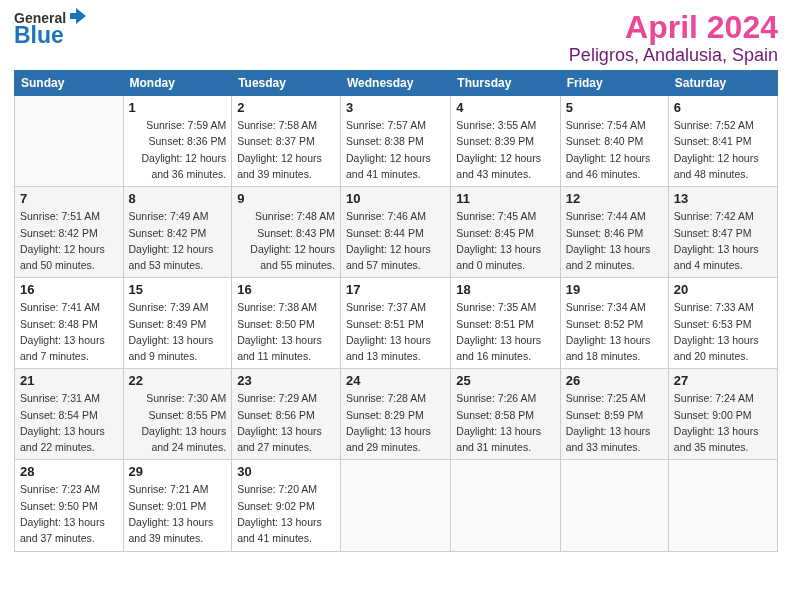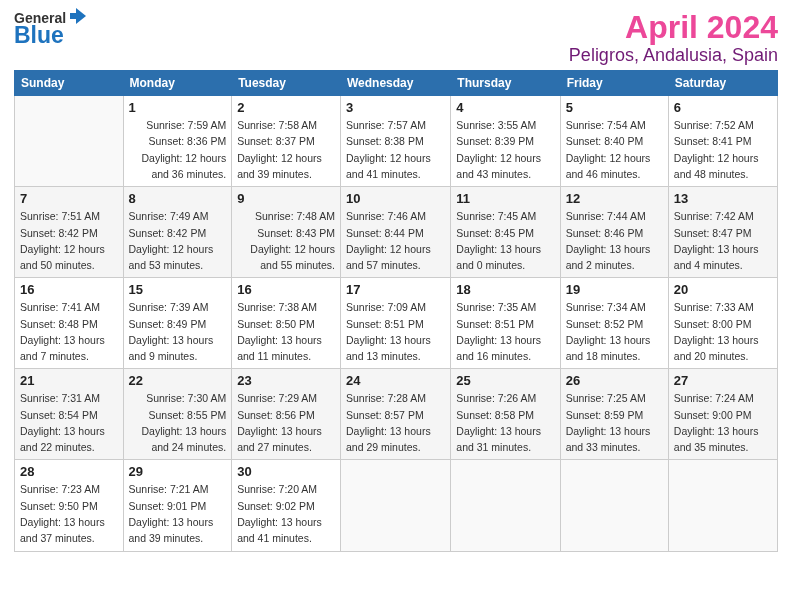--- a/index.html
+++ b/index.html
@@ -245,21 +245,21 @@
           </td>
           <td>
             <div class="day-number">16</div>
             <div class="day-info" style="white-space: pre-line;">Sunrise: 7:38 AM
 Sunset: 8:50 PM
 Daylight: 13 hours
 and 11 minutes.</div>
           </td>
           <td>
             <div class="day-number">17</div>
-            <div class="day-info" style="white-space: pre-line;">Sunrise: 7:09 AM
+            <div class="day-info" style="white-space: pre-line;">Sunrise: 7:37 AM
 Sunset: 8:51 PM
 Daylight: 13 hours
 and 13 minutes.</div>
           </td>
           <td>
             <div class="day-number">18</div>
             <div class="day-info" style="white-space: pre-line;">Sunrise: 7:35 AM
 Sunset: 8:51 PM
 Daylight: 13 hours
 and 16 minutes.</div>
@@ -267,21 +267,21 @@
           <td>
             <div class="day-number">19</div>
             <div class="day-info" style="white-space: pre-line;">Sunrise: 7:34 AM
 Sunset: 8:52 PM
 Daylight: 13 hours
 and 18 minutes.</div>
           </td>
           <td>
             <div class="day-number">20</div>
             <div class="day-info" style="white-space: pre-line;">Sunrise: 7:33 AM
-Sunset: 8:00 PM
+Sunset: 6:53 PM
 Daylight: 13 hours
 and 20 minutes.</div>
           </td>
         </tr>
         <tr>
           <td>
             <div class="day-number">21</div>
             <div class="day-info" style="white-space: pre-line;">Sunrise: 7:31 AM
 Sunset: 8:54 PM
 Daylight: 13 hours
@@ -297,21 +297,21 @@
           <td>
             <div class="day-number">23</div>
             <div class="day-info" style="white-space: pre-line;">Sunrise: 7:29 AM
 Sunset: 8:56 PM
 Daylight: 13 hours
 and 27 minutes.</div>
           </td>
           <td>
             <div class="day-number">24</div>
             <div class="day-info" style="white-space: pre-line;">Sunrise: 7:28 AM
-Sunset: 8:57 PM
+Sunset: 8:29 PM
 Daylight: 13 hours
 and 29 minutes.</div>
           </td>
           <td>
             <div class="day-number">25</div>
             <div class="day-info" style="white-space: pre-line;">Sunrise: 7:26 AM
 Sunset: 8:58 PM
 Daylight: 13 hours
 and 31 minutes.</div>
           </td>

